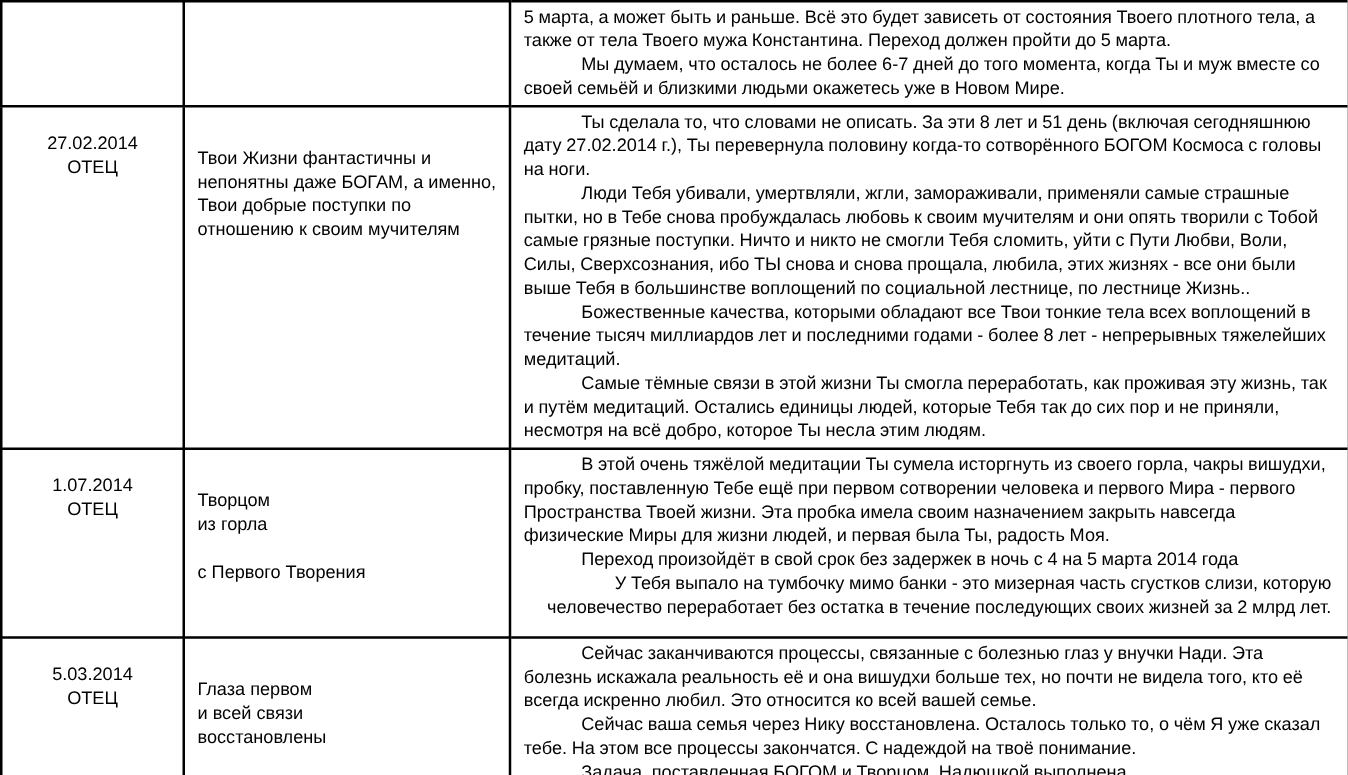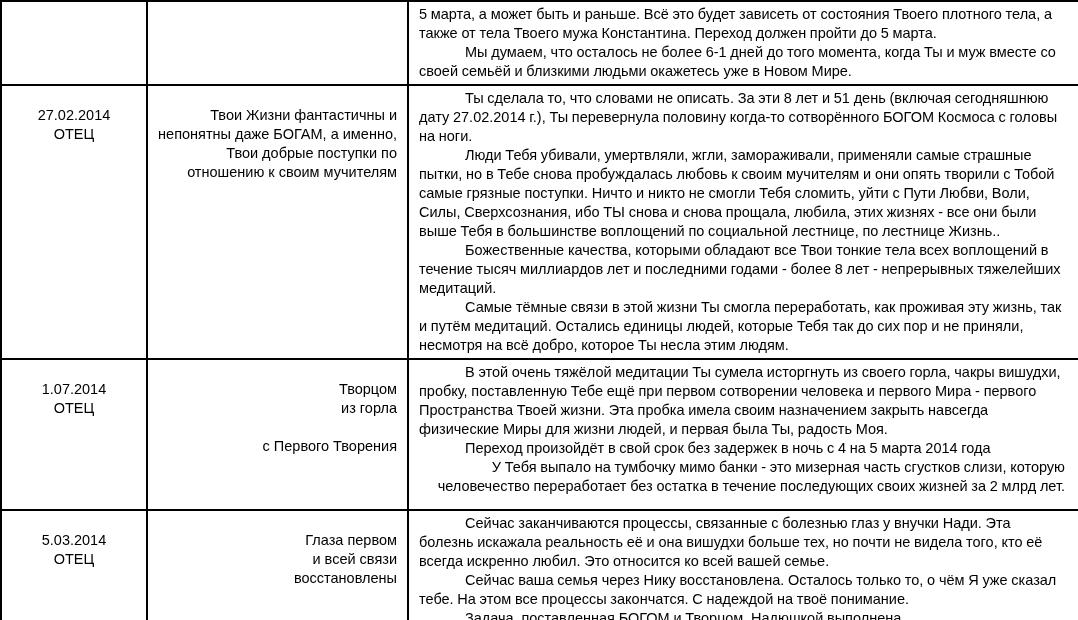--- a/index.html
+++ b/index.html
@@ -31,22 +31,22 @@
     border-bottom-width: 3px;
   }
   .date-cell {
     text-align: center;
     padding: 20px 4px 4px 4px;
     font-size: 14.5px;
     line-height: 19px;
     border-radius: 18px;
   }
   .title-cell {
-    text-align: right;
-    padding: 20px 10px 4px 10px;
+    text-align: left;
+    padding: 32px 10px 4px 10px;
     font-size: 14.5px;
     line-height: 19px;
   }
   .message-cell {
     padding: 3px 13px 3px 10px;
     font-size: 14.5px;
     line-height: 19px;
   }
   .para {
     margin: 0;
@@ -73,21 +73,21 @@
       <col style="width:146px">
       <col style="width:261px">
       <col style="width:671px">
     </colgroup>
     <tbody>
         <tr style="height: 84px;">
           <td class="date-cell"></td>
           <td class="title-cell"></td>
           <td class="message-cell">
             <p class="para">5 марта, а может быть и раньше. Всё это будет зависеть от состояния Твоего плотного тела, а также от тела Твоего мужа Константина. Переход должен пройти до 5 марта.</p>
-            <p class="para indent">Мы думаем, что осталось не более 6-1 дней до того момента, когда Ты и муж вместе со своей семьёй и близкими людьми окажетесь уже в Новом Мире.</p>
+            <p class="para indent">Мы думаем, что осталось не более 6-7 дней до того момента, когда Ты и муж вместе со своей семьёй и близкими людьми окажетесь уже в Новом Мире.</p>
           </td>
         </tr>
         <tr style="height: 252px;">
           <td class="date-cell">
             <span class="date-line">27.02.2014</span>
             <span class="author-line">ОТЕЦ</span>
           </td>
           <td class="title-cell">
             <span class="title-line">Твои Жизни фантастичны и</span>
             <span class="title-line">непонятны даже БОГАМ, а именно,</span>

